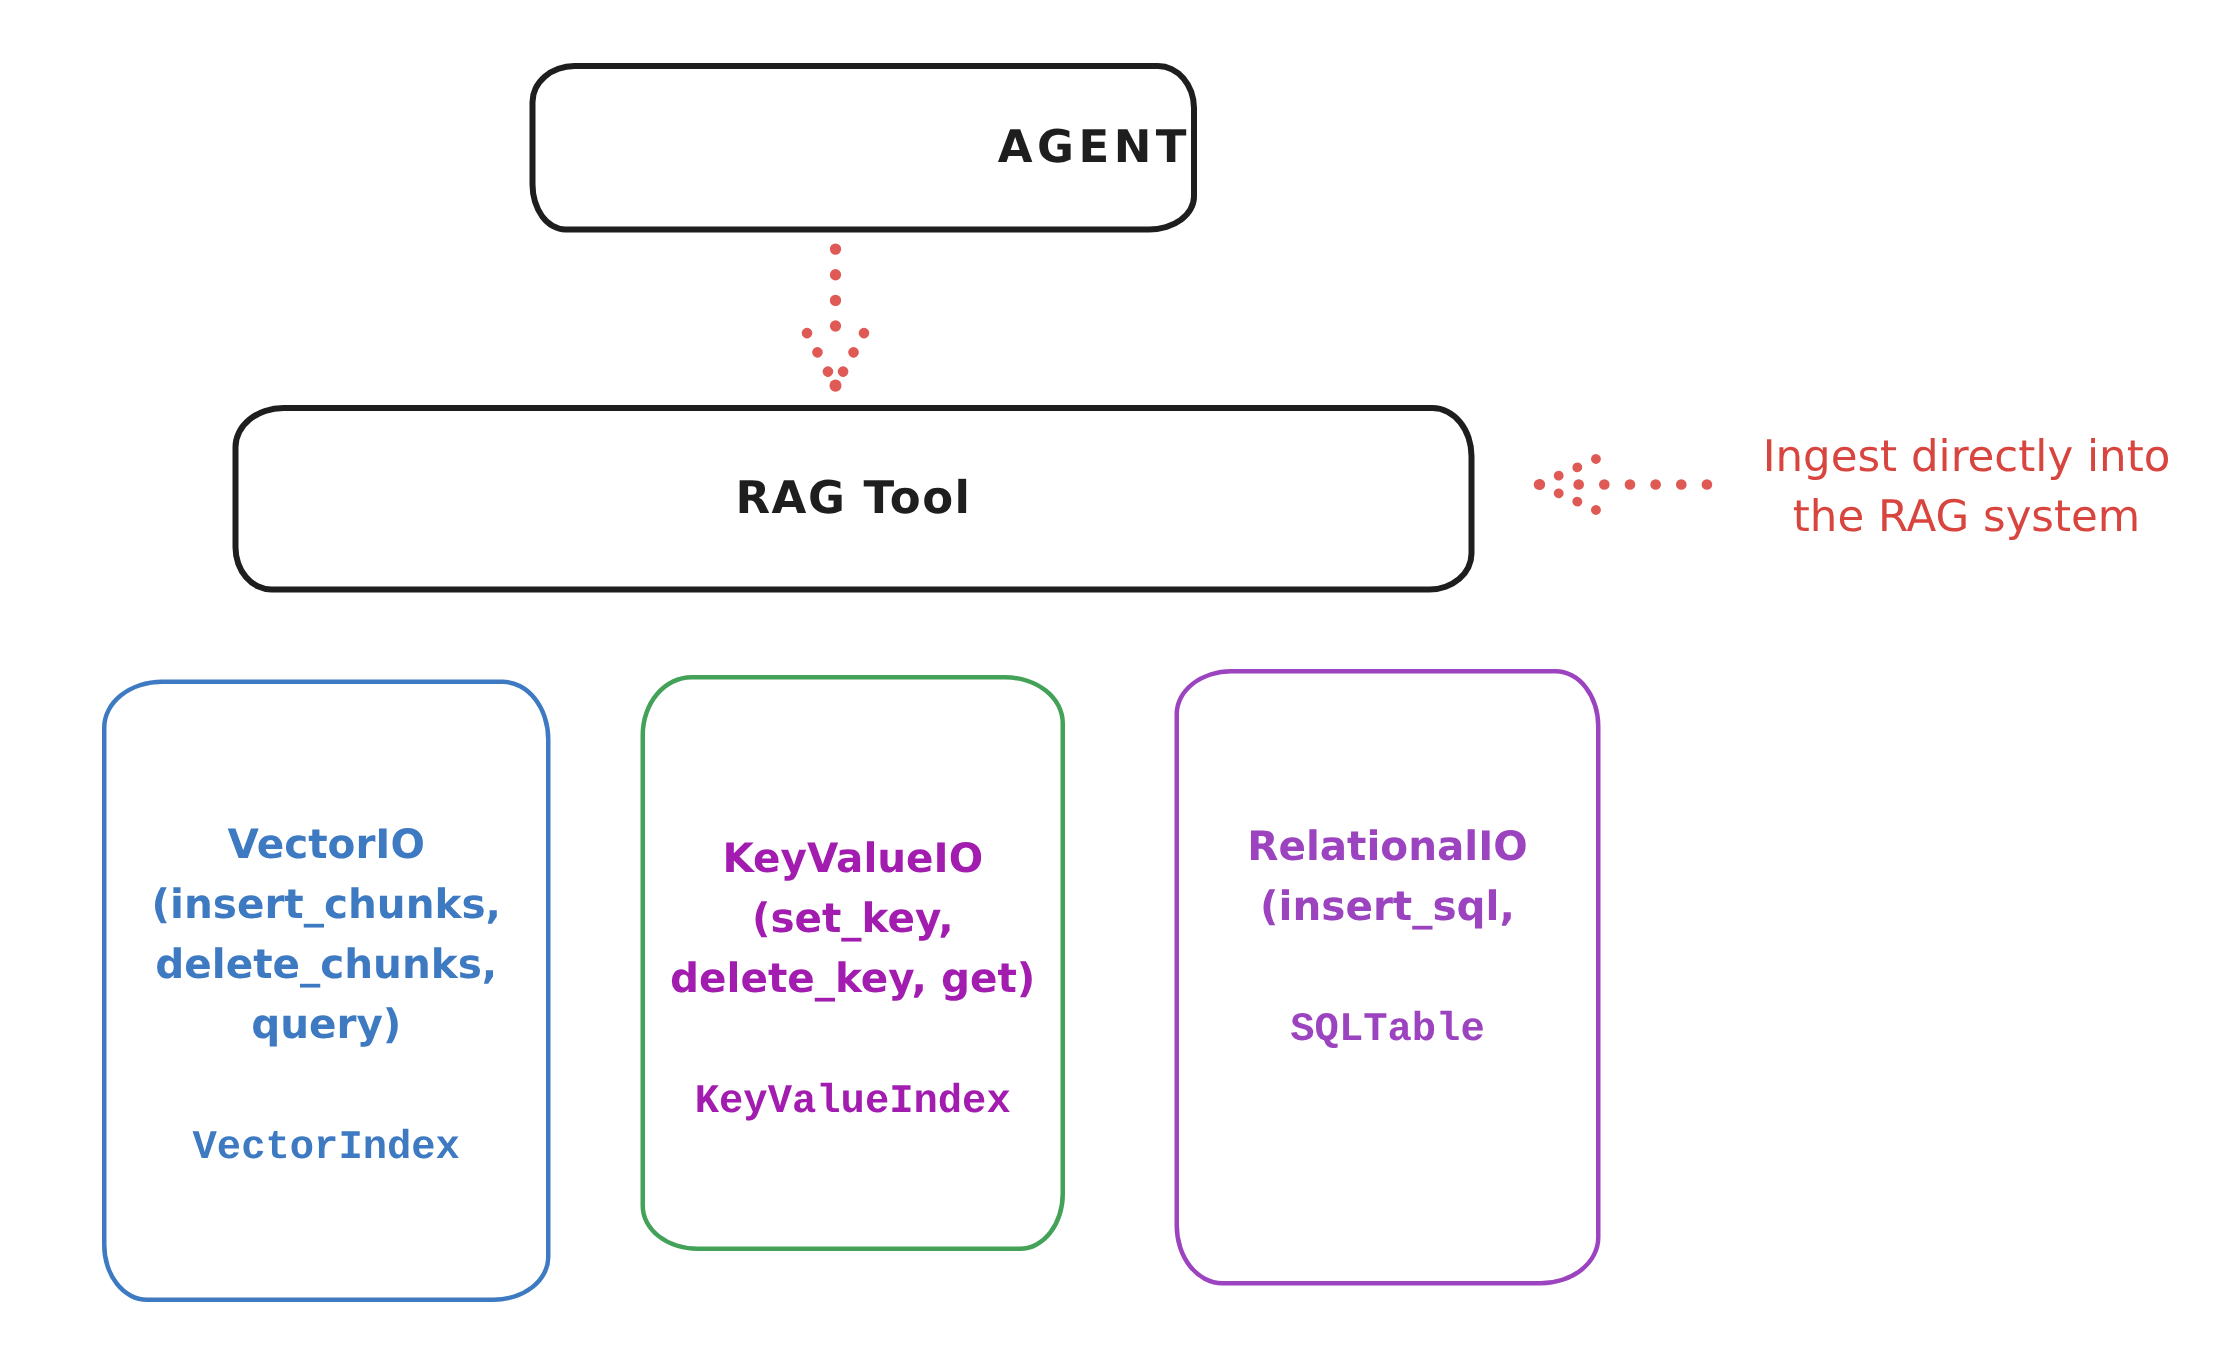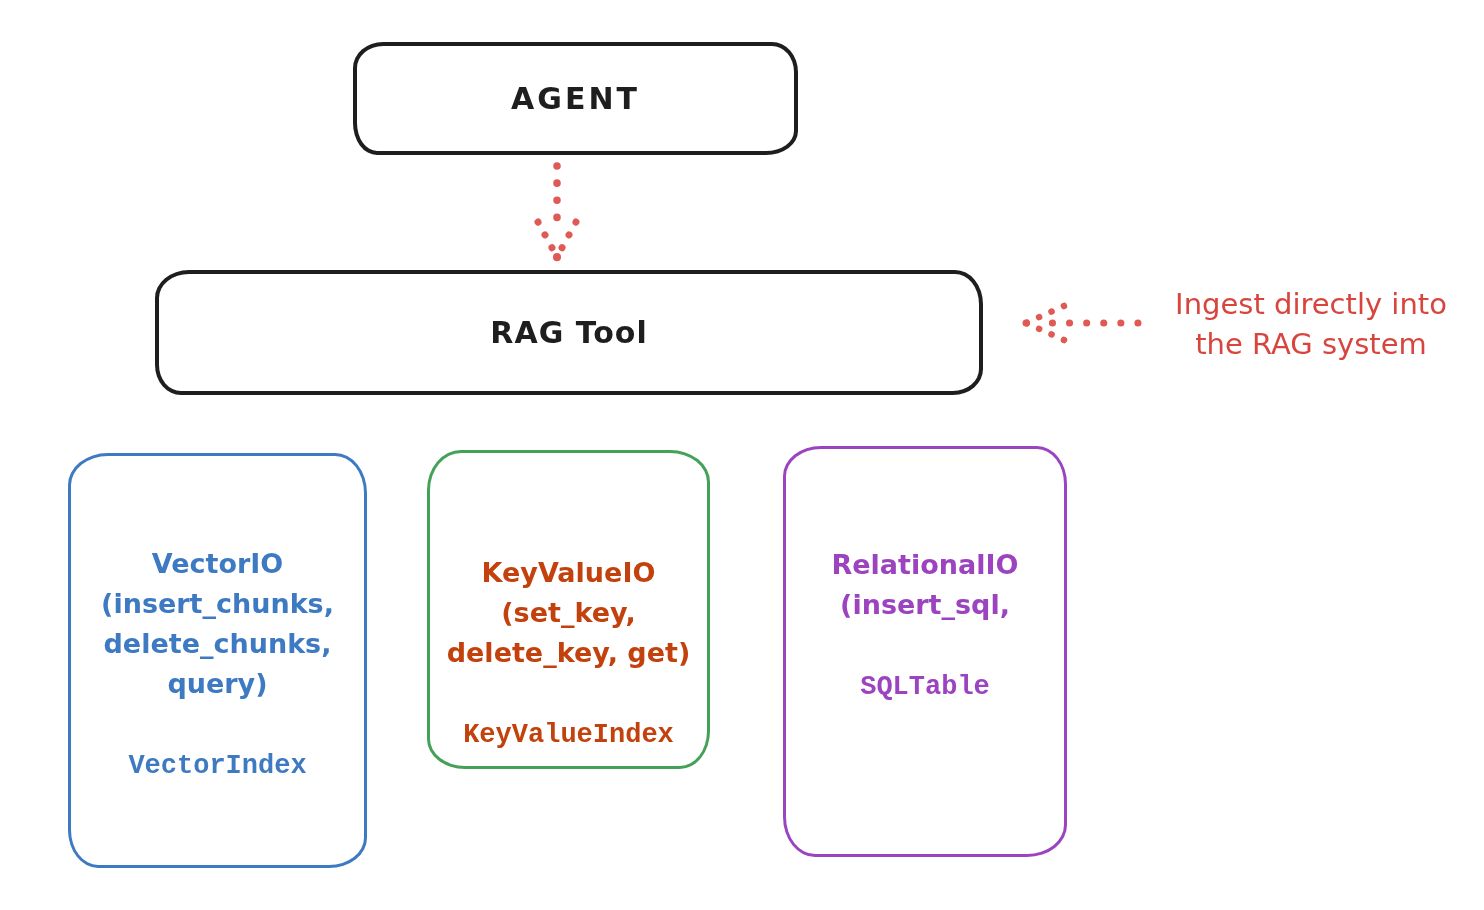--- a/index.html
+++ b/index.html
@@ -22,21 +22,21 @@
     display: flex;
     align-items: center;
     justify-content: center;
     text-align: center;
   }
   
   .agent-box {
     left: 353px; top: 42px; width: 445px; height: 113px;
     border: 4px solid #1e1e1e;
     border-radius: 30px 26px 32px 24px / 26px 30px 24px 32px;
-    font-size: 30px; font-weight: bold; letter-spacing: 3px; color: #1e1e1e;
+    font-size: 30px; font-weight: bold; letter-spacing: 3px; color: #1e1e1e; justify-content: flex-end;
   }
   .ragtool-box {
     left: 155px; top: 270px; width: 828px; height: 125px;
     border: 4px solid #1e1e1e;
     border-radius: 34px 28px 30px 26px / 28px 34px 26px 30px;
     font-size: 30px; font-weight: bold; letter-spacing: 1px; color: #1e1e1e; justify-content: center;
   }
   
   .backend {
     position: absolute;
@@ -51,22 +51,22 @@
     line-height: 40px;
   }
   .backend .index-label { margin-top: 42px; font-family: Liberation Mono, monospace; }
   .backend-vector {
     left: 68px; top: 453px; width: 299px; height: 415px;
     border: 3.5px solid #3e7ac2; color: #3e7ac2;
     border-radius: 40px 32px 38px 30px / 32px 40px 30px 38px;
     padding-top: 88px;
   }
   .backend-keyvalue {
-    left: 427px; top: 450px; width: 283px; height: 319px;
-    border: 3.5px solid #43a158; color: #c2410c;
+    left: 427px; top: 450px; width: 283px; height: 384px;
+    border: 3.5px solid #43a158; color: #a21caf;
     border-radius: 34px 40px 30px 38px / 40px 32px 38px 30px;
     padding-top: 100px;
   }
   .backend-relational {
     left: 783px; top: 446px; width: 284px; height: 411px;
     border: 3.5px solid #9c44bf; color: #9c44bf;
     border-radius: 38px 30px 40px 32px / 30px 38px 32px 40px;
     padding-top: 96px;
   }
   

